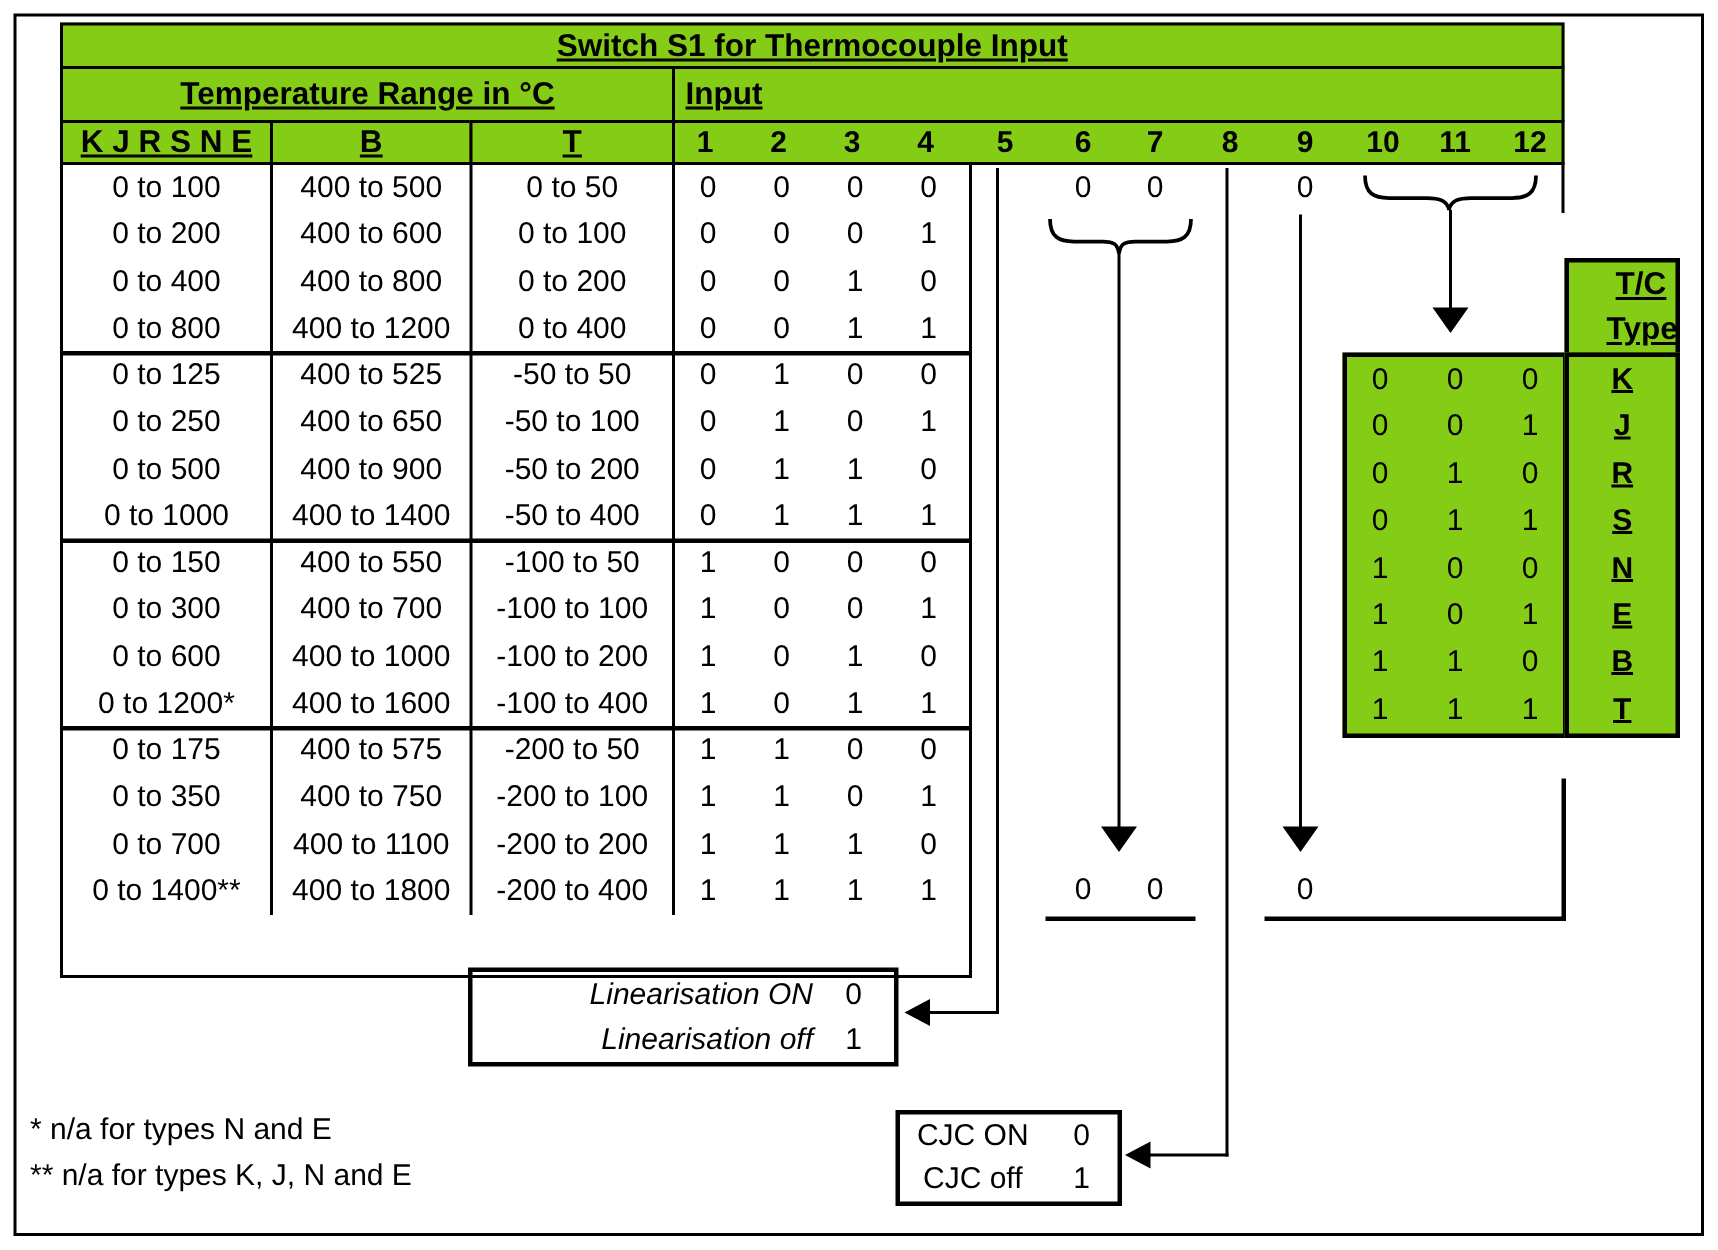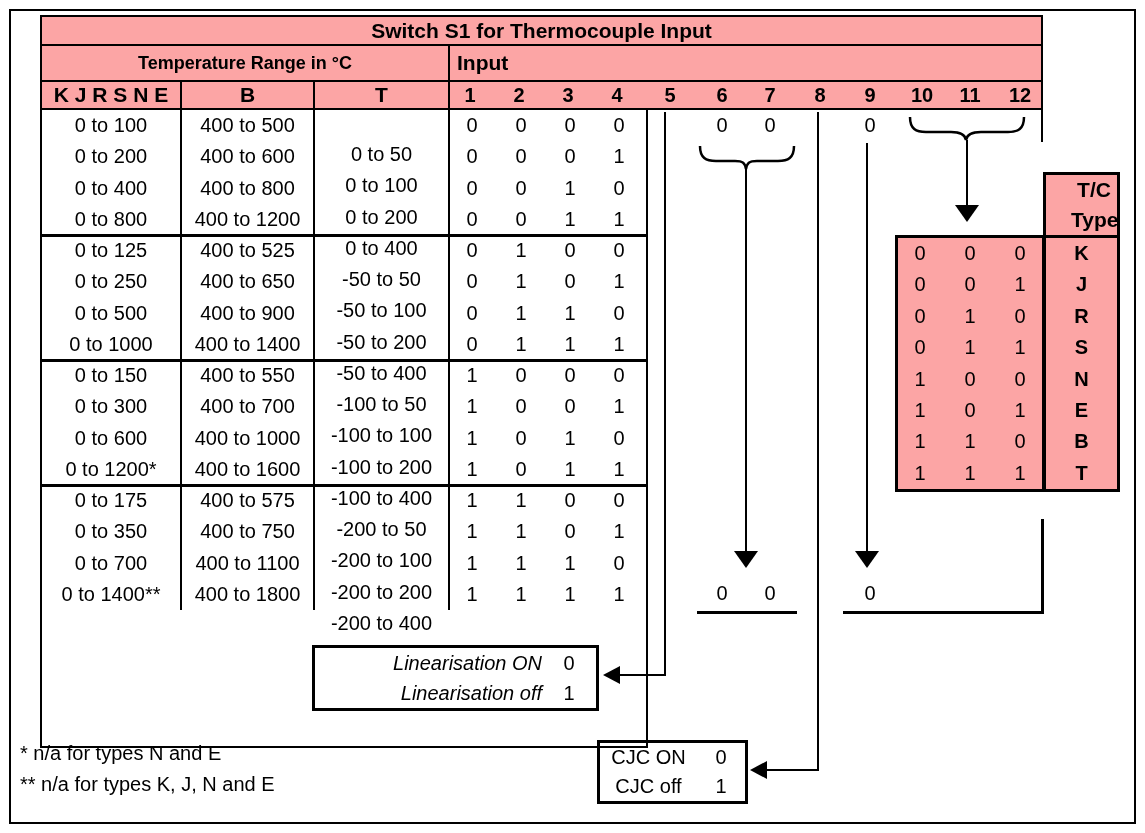--- a/index.html
+++ b/index.html
@@ -1,43 +1,43 @@
 <!DOCTYPE html>
 <html><head>
 <meta charset="utf-8">
 <style>
   html,body{margin:0;padding:0;background:#fff;}
   .page{position:relative;width:1145px;height:833px;background:#ffffff;
         font-family:"Liberation Sans", sans-serif;color:#000;overflow:hidden;}
   .abs{position:absolute;box-sizing:border-box;}
   .frame{left:9px;top:9px;width:1127px;height:815px;border:2px solid #000;}
-  .cell{border:2px solid #000;background:#fca5a5;}
+  .cell{border:2px solid #000;background:#84cc16;text-decoration:underline;}
   .bold{font-weight:bold;}
   .ctr{text-align:center;}
   
   .title{left:40px;top:15px;width:1003px;height:31px;line-height:27px;font-size:21px;}
-  .h-temp{left:40px;top:44px;width:410px;height:38px;line-height:34px;font-size:18px;}
+  .h-temp{left:40px;top:44px;width:410px;height:38px;line-height:34px;font-size:21px;}
   .h-switch{left:448px;top:44px;width:595px;height:38px;line-height:34px;font-size:21px;padding-left:7px;}
   .h-kjrsne{left:40px;top:80px;width:142px;height:30px;line-height:26px;font-size:21px;}
   .h-b{left:180px;top:80px;width:135px;height:30px;line-height:26px;font-size:21px;}
   .h-t{left:313px;top:80px;width:137px;height:30px;line-height:26px;font-size:21px;}
   .h-swnums{left:448px;top:80px;width:595px;height:30px;font-size:20px;}
   .sw-num{position:absolute;top:0;width:34px;height:26px;line-height:26px;text-align:center;font-weight:bold;}
   .sw-num-0{left:3px}.sw-num-1{left:52px}.sw-num-2{left:101px}.sw-num-3{left:150px}
   .sw-num-4{left:203px}.sw-num-5{left:255px}.sw-num-6{left:303px}.sw-num-7{left:353px}
   .sw-num-8{left:403px}.sw-num-9{left:455px}.sw-num-10{left:503px}.sw-num-11{left:553px}
   
-  .grid{left:40px;top:108px;width:608px;height:640px;border:2px solid #000;}
+  .grid{left:40px;top:108px;width:608px;height:544px;border:2px solid #000;}
   .vgl{position:absolute;top:0;width:2px;height:500px;background:#000;}
   .hgl{position:absolute;left:0;width:604px;height:3px;background:#000;}
   .trow{position:relative;height:31.25px;line-height:31.25px;font-size:20px;}
   .tcell{position:absolute;top:0;height:31.25px;text-align:center;}
   .c-kjrsne{left:0;width:138px;}
   .c-b{left:140px;width:131px;}
-  .c-t{left:273px;width:133px;margin-top:29px;}
+  .c-t{left:273px;width:133px;}
   .sbit{position:absolute;top:0;width:30px;text-align:center;}
   .sbit-0{left:415px}.sbit-1{left:464px}.sbit-2{left:513px}.sbit-3{left:562px}
   .stub{left:1041px;top:108px;width:2px;height:34px;background:#000;}
   
   .ann{font-size:20px;width:30px;height:31px;line-height:31px;text-align:center;}
   
   .vln{background:#000;width:2px;}
   .hln{background:#000;height:2px;}
   .thick{background:#000;}
   .arrow-left{width:0;height:0;border-top:9px solid transparent;border-bottom:9px solid transparent;border-right:17px solid #000;}

